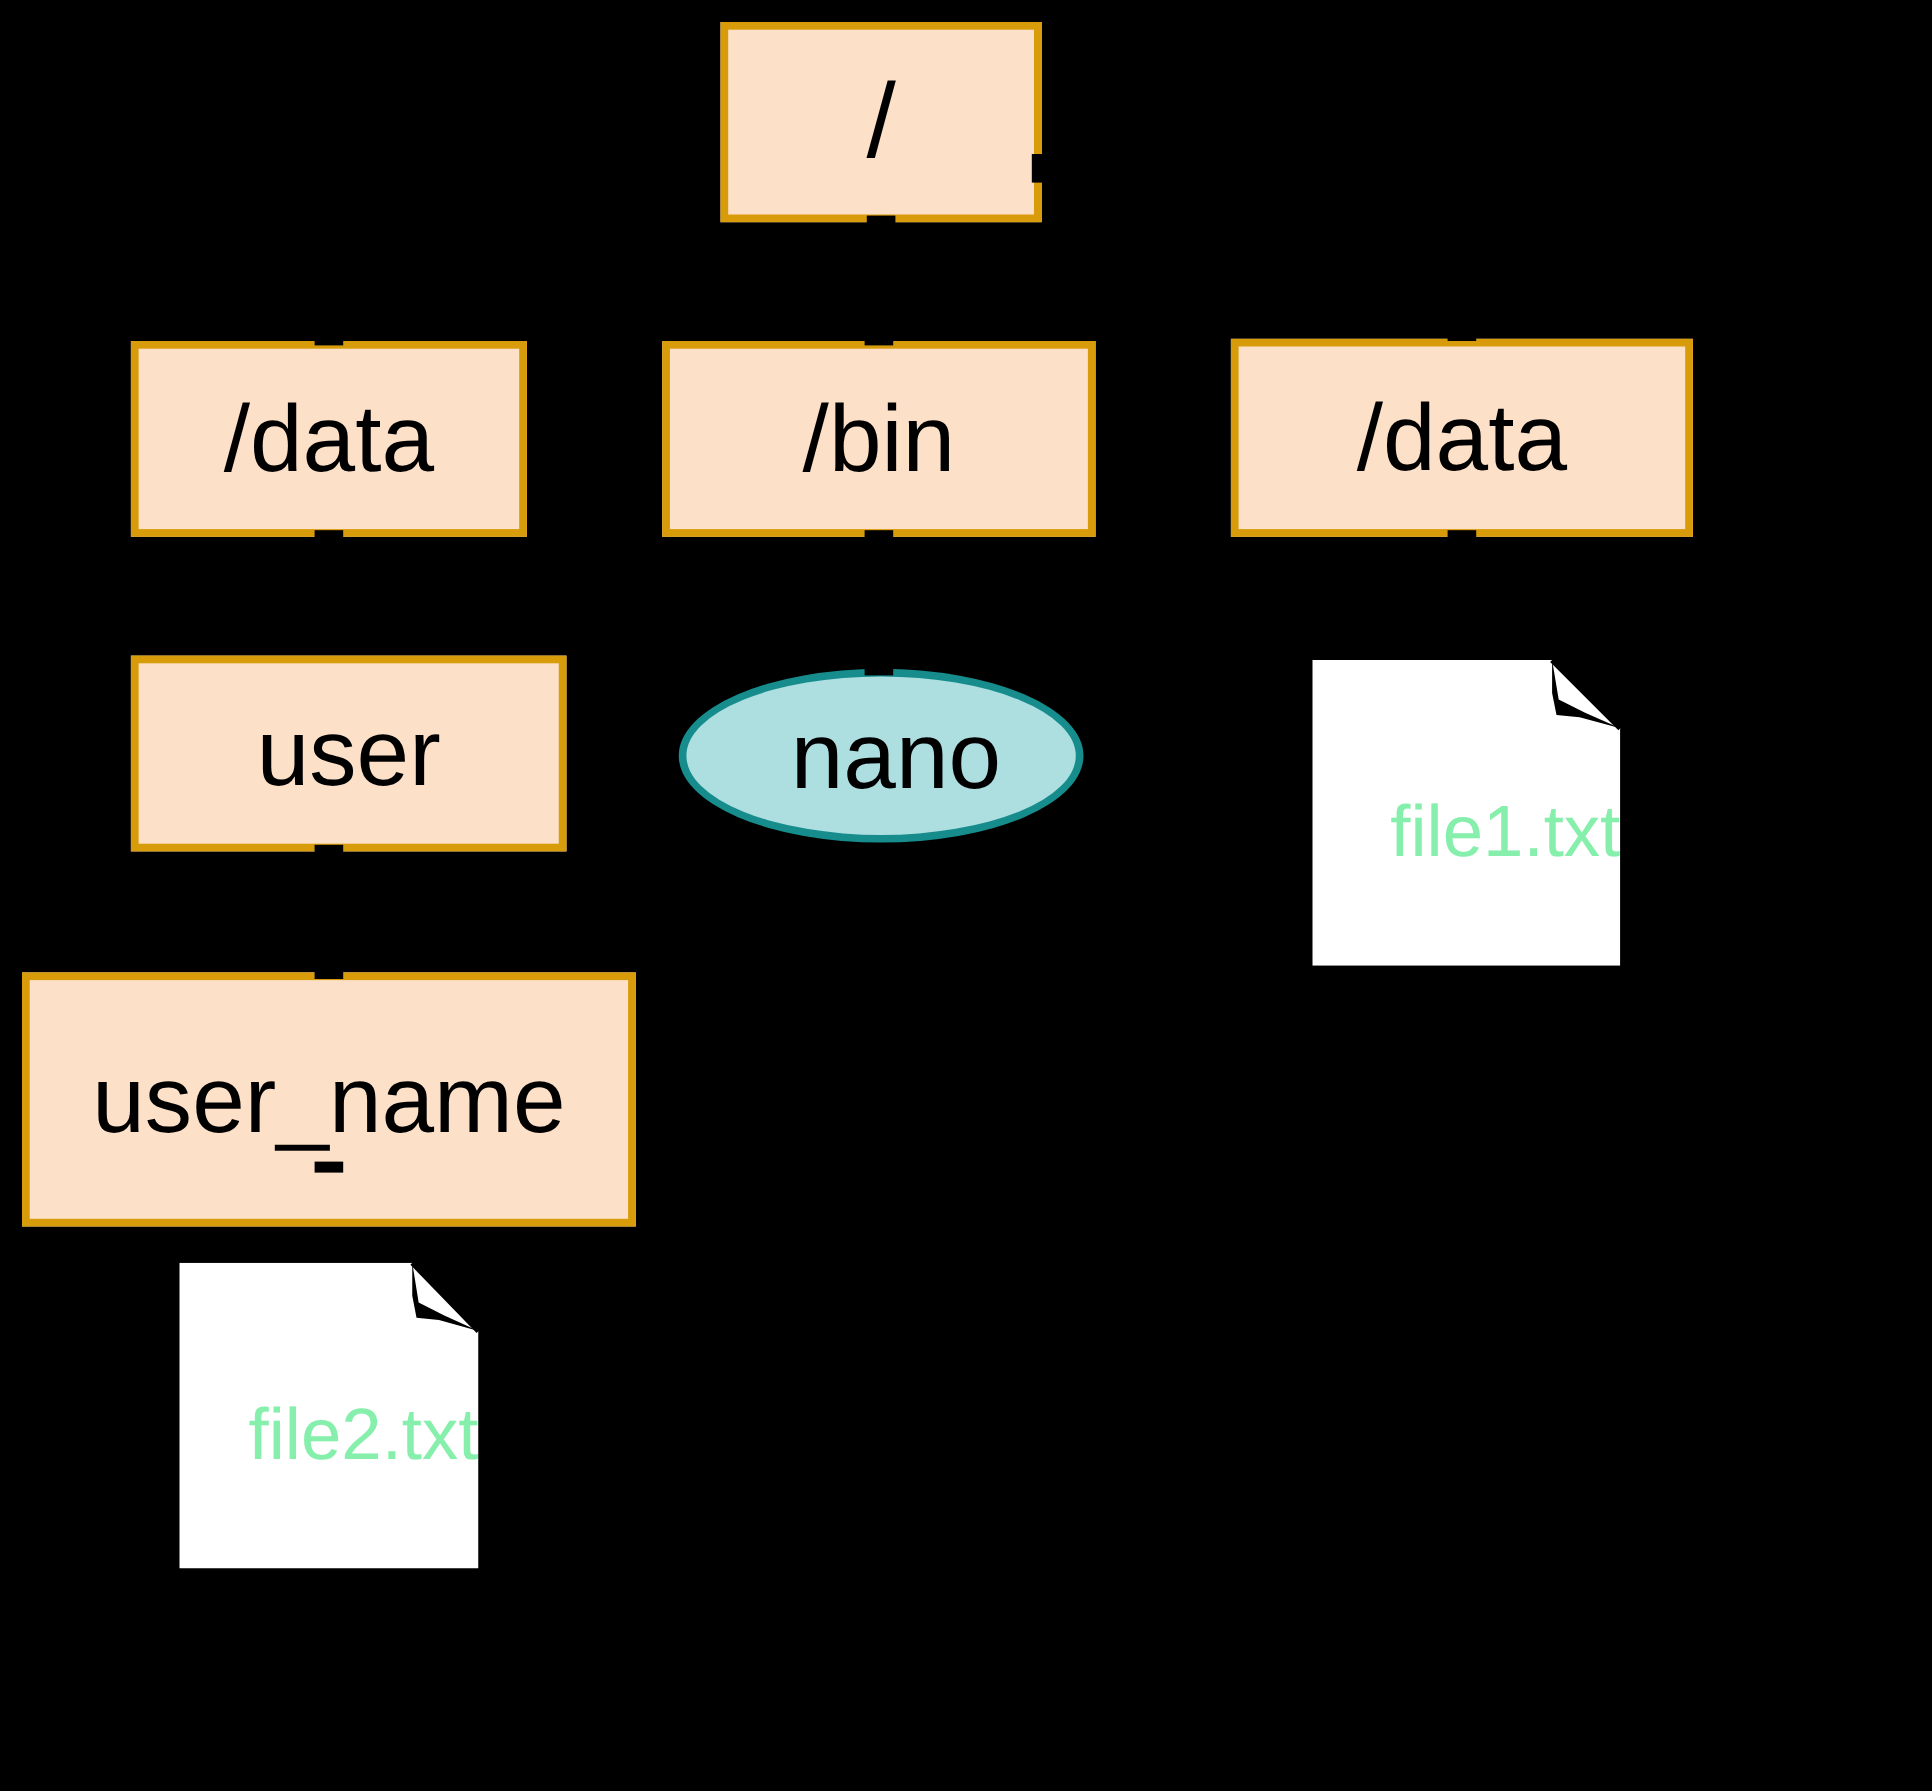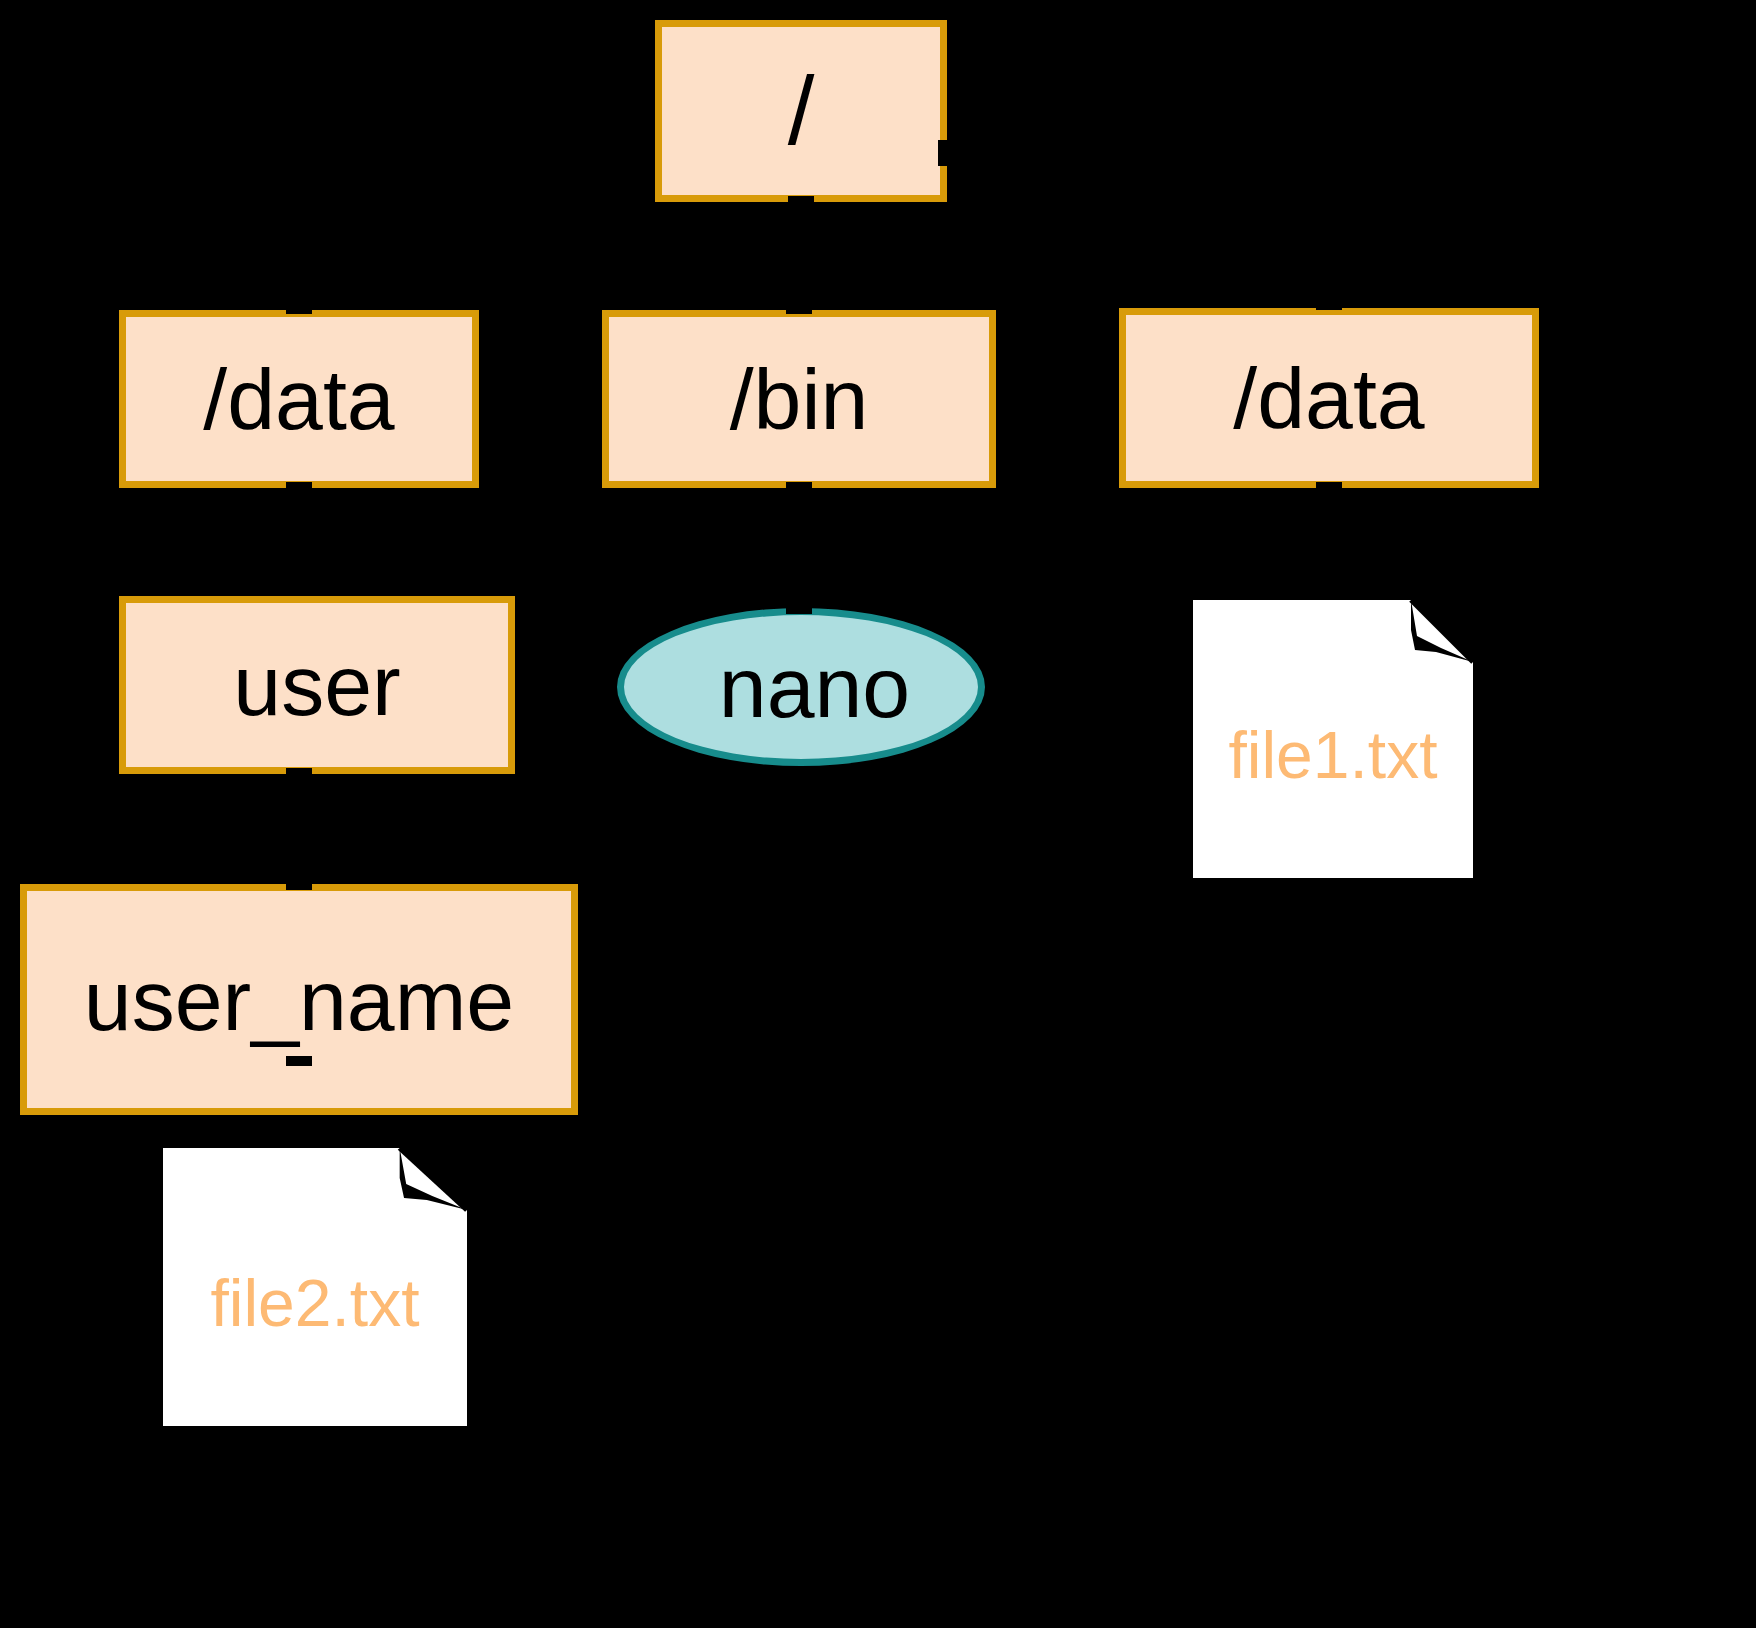--- a/index.html
+++ b/index.html
@@ -59,24 +59,24 @@
     left: 0;
     top: 0;
     width: 100%;
     height: 100%;
     display: block;
   }
   .doc-node .label {
     position: absolute;
     left: 0;
     right: 0;
-    color: #fdba74;
+    color: #86efac;
     line-height: 1;
     white-space: nowrap;
-    text-align: center;
+    text-align: right;
   }
 
   
   #edges {
     position: absolute;
     left: 0;
     top: 0;
     width: 1756px;
     height: 1628px;
     pointer-events: none;
@@ -147,21 +147,21 @@
       <path d="M218,0 L224,36 L248,48 L280,62 L243,52 L222,50 L218,30 Z" fill="#000000"></path>
       <path d="M218,0 L280,62" stroke="#000000" stroke-width="5" fill="none"></path>
     </svg>
     <span class="label" style="font-size: 66px; top: 122px;">file1.txt</span>
   </div>
 
   <div class="node dir-box" id="n-username" style="left: 20px; top: 884px; width: 558px; height: 231px;">
     <span class="label" style="font-size: 86px;">user_name</span>
   </div>
 
-  <div class="node doc-node" id="n-file2" style="left: 163px; top: 1148px; width: 304px; height: 278px; border-radius: 10px;">
+  <div class="node doc-node" id="n-file2" style="left: 163px; top: 1148px; width: 272px; height: 278px; border-radius: 10px;">
     <svg viewBox="0 0 280 278" preserveAspectRatio="none">
       <path d="M0,0 L218,0 L280,62 L280,278 L0,278 Z" fill="#FFFFFF"></path>
       <path d="M218,0 L224,36 L248,48 L280,62 L243,52 L222,50 L218,30 Z" fill="#000000"></path>
       <path d="M218,0 L280,62" stroke="#000000" stroke-width="5" fill="none"></path>
     </svg>
     <span class="label" style="font-size: 66px; top: 122px;">file2.txt</span>
   </div>
 
   <div class="edge-tick" style="left:788px; top:196px; width:26px; height:10px;"></div>
   <div class="edge-tick" style="left:938px; top:140px; width:10px; height:26px;"></div>

